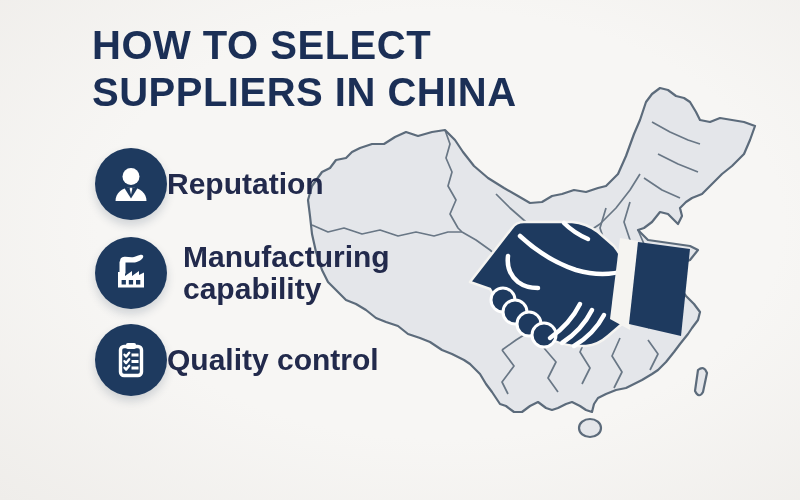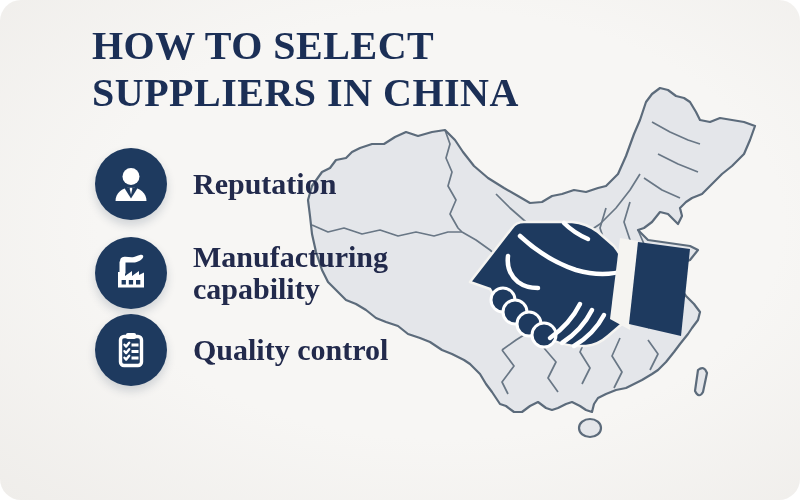--- a/index.html
+++ b/index.html
@@ -1,39 +1,38 @@
 <!DOCTYPE html>
 <html><head>
 <meta charset="utf-8">
 <style>
   html,body{margin:0;padding:0;}
   .canvas{
     position:relative;
     width:800px;height:500px;
     overflow:hidden;
     background:radial-gradient(ellipse at 55% 45%, #f7f6f4 55%, #efedea 100%);
-    font-family:Liberation Serif, serif;
-    border-radius:21px;
+    font-family:Liberation Sans, sans-serif;
   }
   .title{
     position:absolute;left:92px;top:22px;width:475px;
     font-size:40px;line-height:1.18;font-weight:800;
     color:#1b2f56;letter-spacing:.5px;
   }
-  .item{position:absolute;left:95px;display:flex;align-items:center;gap:26px;z-index:3;}
+  .item{position:absolute;left:95px;display:flex;align-items:center;z-index:3;}
   .item .badge{
     width:72px;height:72px;border-radius:50%;
     background:#1e3a5f;flex:0 0 auto;
     display:flex;align-items:center;justify-content:center;
     box-shadow:0 5px 10px rgba(30,50,80,.18);
   }
   .item .label{
     font-size:30px;font-weight:700;color:#222a4c;line-height:1.06;
   }
-  .label.wrap{width:240px;}
+  .label.wrap{width:240px;margin-left:16px;}
   .map-wrap{position:absolute;left:300px;top:82px;width:470px;height:370px;z-index:1;}
   .shake-wrap{position:absolute;left:450px;top:216px;width:245px;height:140px;z-index:2;}
 </style>
 </head>
 <body>
 
 <div class="canvas">
 
   <div class="map-wrap">
     <svg width="470" height="370" viewBox="0 0 470 370">
@@ -132,21 +131,21 @@
         <g fill="#1e3a5f">
           <rect x="14.6" y="31" width="4.3" height="4.5"></rect>
           <rect x="21.8" y="31" width="4.3" height="4.5"></rect>
           <rect x="29" y="31" width="4.3" height="4.5"></rect>
         </g>
       </svg>
     </div>
     <div class="label wrap">Manufacturing capability</div>
   </div>
 
-  <div class="item" style="top:314px;">
+  <div class="item" style="top:324px;">
     <div class="badge">
       <svg width="48" height="48" viewBox="0 0 48 48">
         <rect x="13.5" y="10.5" width="21" height="29" rx="3.5" fill="none" stroke="#ffffff" stroke-width="3.4"></rect>
         <rect x="19" y="7" width="10" height="6" rx="1.8" fill="#ffffff"></rect>
         <g fill="none" stroke="#ffffff" stroke-width="2.4" stroke-linecap="round" stroke-linejoin="round">
           <path d="M17.5,18.7 L19.2,20.6 L22.2,16.8"></path>
           <path d="M17.5,25.2 L19.2,27.1 L22.2,23.3"></path>
           <path d="M17.5,31.7 L19.2,33.6 L22.2,29.8"></path>
         </g>
         <g fill="#ffffff">

